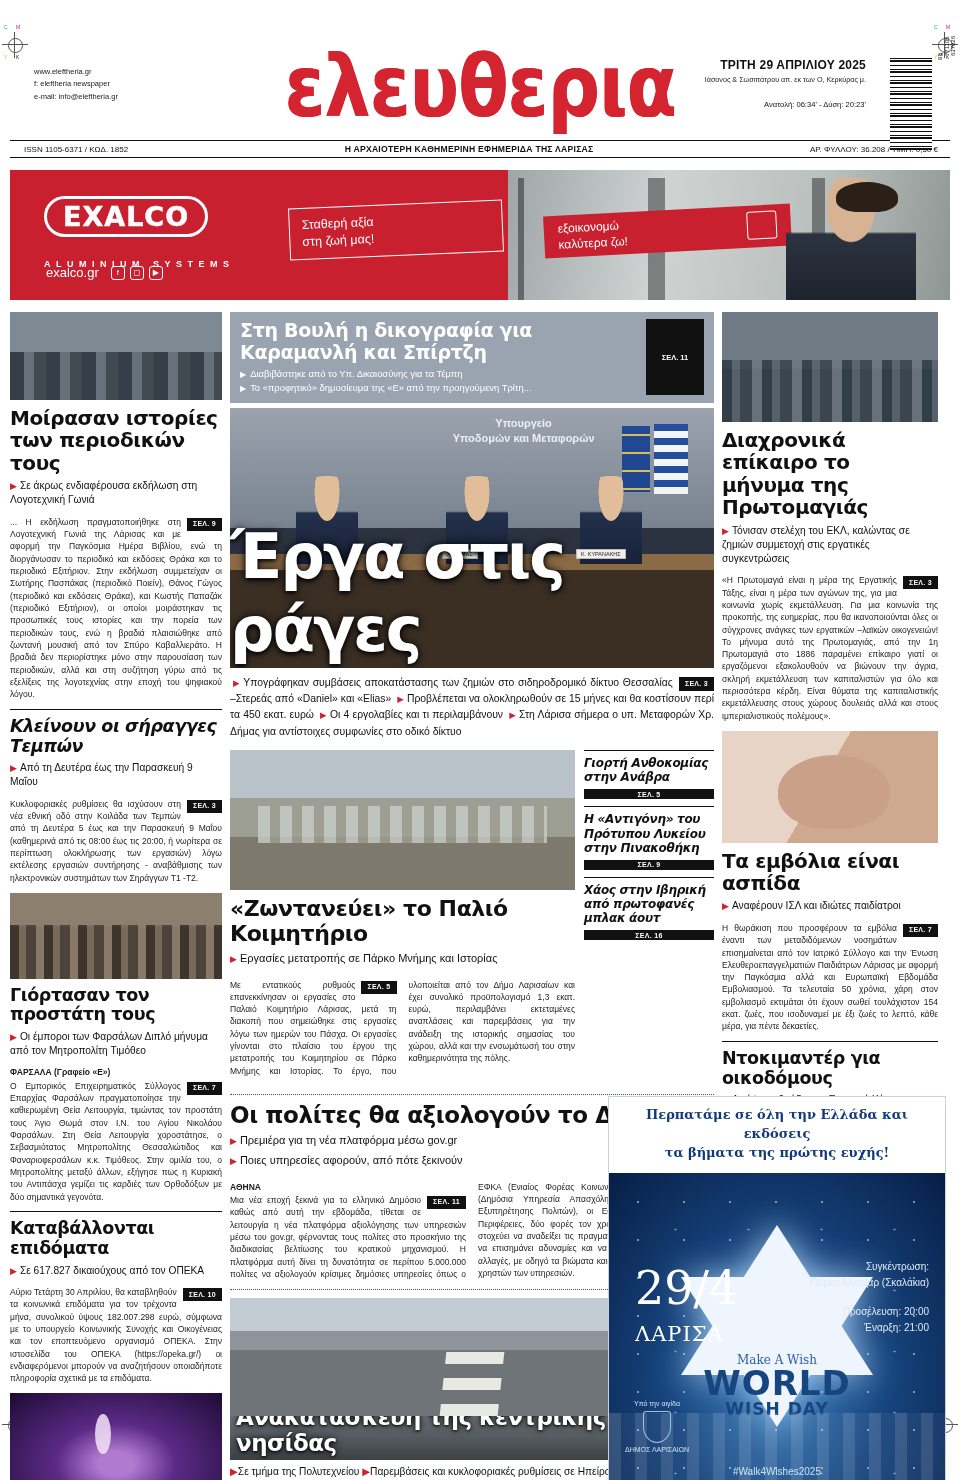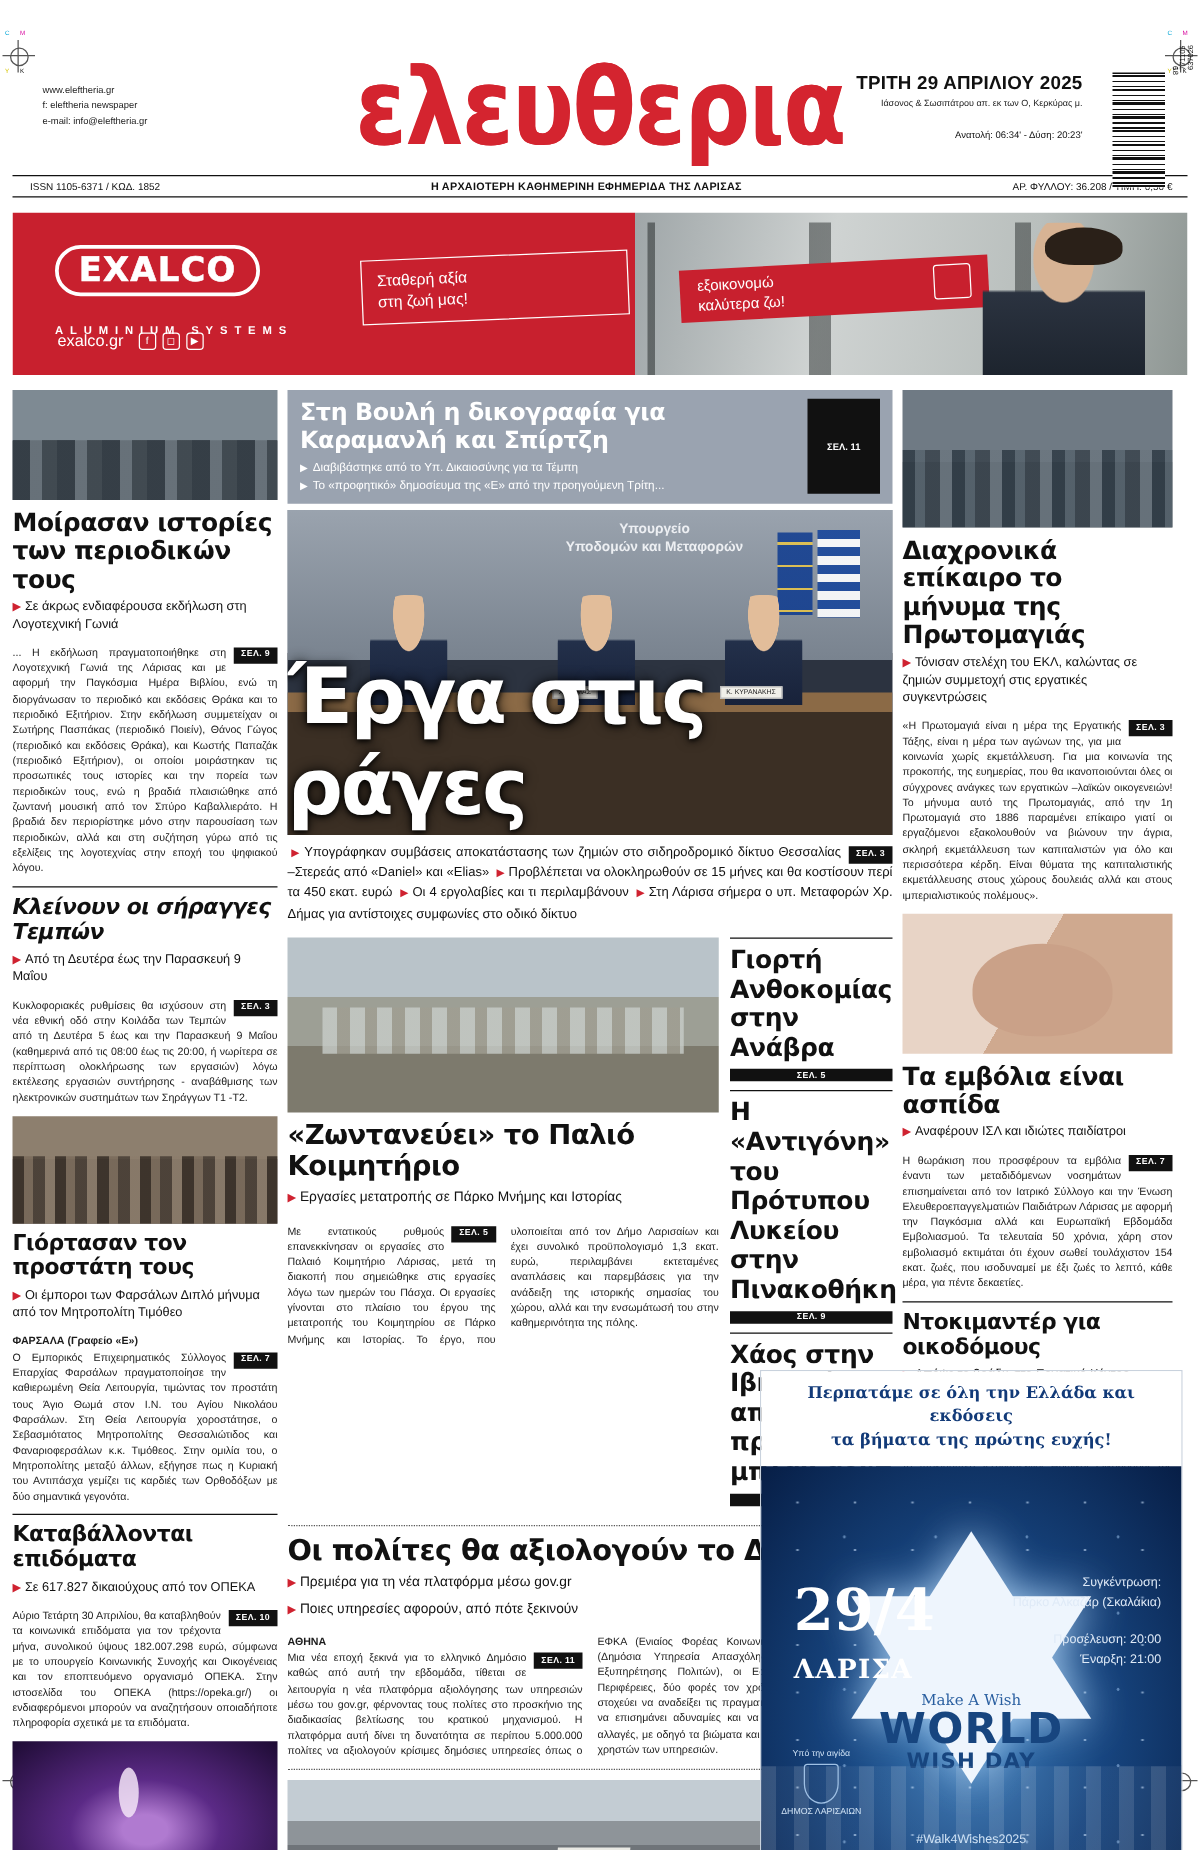--- a/index.html
+++ b/index.html
@@ -23,21 +23,21 @@
   
   .masthead{position:relative;height:120px;margin-top:18px;}
   .mh-left{position:absolute;left:24px;top:48px;font-size:7.5px;line-height:1.65;color:#222;}
   .mh-title{position:absolute;left:0;right:0;top:26px;text-align:center;}
   .mh-title .word{
     font-family:"DejaVu Sans",sans-serif;font-weight:700;font-size:72px;letter-spacing:-1px;
     color:#d4242f;display:inline-block;transform:scaleY(1.18) scaleX(1.02);
     text-shadow:0.5px 0 0 #d4242f;
   }
   .mh-right{position:absolute;right:84px;top:40px;text-align:right;width:210px;}
-  .mh-date{font-size:15px;font-weight:700;letter-spacing:.2px;}
+  .mh-date{font-size:12px;font-weight:700;letter-spacing:.2px;}
   .mh-saints{font-size:7.2px;line-height:1.5;margin-top:3px;color:#222;}
   .mh-sun{font-size:7.6px;margin-top:14px;}
   .barcode-box{position:absolute;right:8px;top:22px;width:66px;height:110px;}
   .bc-num{position:absolute;left:-2px;top:2px;font-size:6px;transform:rotate(-90deg);transform-origin:left top;}
   .bc-lines{position:absolute;left:14px;top:18px;width:42px;height:92px;
     background:repeating-linear-gradient(to bottom,#111 0 1px,#fff 1px 2px,#111 2px 4px,#fff 4px 7px,#111 7px 8px,#fff 8px 11px);}
   .bc-side{position:absolute;right:-1px;top:20px;font-size:6px;transform:rotate(90deg);transform-origin:right top;white-space:nowrap;}
 
   .mh-rule{border-top:1.6px solid #111;margin:2px 0 0 0;}
   .mh-strap{display:flex;justify-content:space-between;align-items:center;font-size:8px;padding:3px 12px 3px 14px;}
@@ -138,40 +138,40 @@
   .lead-title span{font-family:"DejaVu Sans",sans-serif;font-weight:700;font-size:62px;color:#fff;
      letter-spacing:-2px;text-shadow:0 0 10px rgba(0,0,0,.85),0 2px 4px rgba(0,0,0,.9);}
   .lead-sub{font-size:10.4px;line-height:1.55;margin-top:7px;text-align:justify;}
   .lead-sub .ar{color:#cf2230;font-size:8.5px;margin:0 3px;}
 
   
   .mid-split{display:flex;gap:9px;margin-top:8px;}
   .mid-main{width:345px;}
   .mid-side{width:130px;}
   .brief{border-top:1px solid #111;padding-top:5px;margin-bottom:7px;}
-  .brief h3{font-family:"DejaVu Sans",sans-serif;font-size:20px;line-height:1.18;font-weight:700;margin:0 0 5px;letter-spacing:-.3px;}
+  .brief h3{font-family:"DejaVu Sans",sans-serif;font-size:12px;line-height:1.18;font-weight:700;margin:0 0 5px;letter-spacing:-.3px;font-style:italic;}
   .brief .pgbox{float:none;display:block;text-align:center;margin:0;}
   .two-col{column-count:2;column-gap:12px;margin-top:12px;}
 
   
   .wish{margin-top:8px;border:1px solid #c9d2dd;}
   .wish-top{background:#fff;text-align:center;padding:9px 6px 10px;}
   .wish-top div{color:#123a78;font-family:"DejaVu Serif",serif;font-size:13px;font-weight:700;line-height:1.45;}
   .wish-body{position:relative;height:310px;overflow:hidden;
      background:radial-gradient(ellipse at 50% 66%,#2f6fae 0%,#15407d 42%,#0b2photo 60%,#06204a 100%),#0b2a5c;}
   .wish-body{background:radial-gradient(ellipse at 50% 68%,#3d7fbd 0%,#17457f 45%,#071e46 100%);}
   .wish-stars{position:absolute;inset:0;
      background-image:radial-gradient(#cfe6ff 1px,transparent 1.4px),radial-gradient(#9fc6f0 1px,transparent 1.4px);
      background-size:46px 38px,73px 61px;background-position:6px 10px,30px 26px;opacity:.55;}
   .wish-star{position:absolute;left:50%;top:52px;transform:translateX(-50%);
      width:0;height:0;border-left:96px solid transparent;border-right:96px solid transparent;border-bottom:150px solid #eef5fd;
      filter:drop-shadow(0 0 18px rgba(190,225,255,.85));}
   .wish-star:before{content:"";position:absolute;left:-96px;top:52px;width:0;height:0;
      border-left:96px solid transparent;border-right:96px solid transparent;border-top:150px solid #eef5fd;}
-  .wish-date{position:absolute;left:26px;top:92px;color:#fff;font-family:"DejaVu Serif",serif;font-weight:bold;}
+  .wish-date{position:absolute;left:26px;top:92px;color:#fff;font-family:"DejaVu Serif",serif;}
   .wish-date .d{font-size:46px;line-height:1;}
   .wish-date .c{font-size:21px;letter-spacing:1px;margin-top:11px;}
   .wish-info{position:absolute;right:16px;top:86px;text-align:right;color:#dfeaf7;font-size:10px;line-height:1.65;}
   .wish-info .sp{display:block;height:12px;}
   .wish-logo{position:absolute;left:50%;top:180px;transform:translateX(-50%);text-align:center;color:#1b4a86;}
   .wish-logo .maw{font-family:"DejaVu Serif",serif;font-size:12px;color:#2a5fa0;}
   .wish-logo .w1{font-family:"DejaVu Sans",sans-serif;font-weight:700;font-size:34px;letter-spacing:1px;color:#17457f;line-height:.95;}
   .wish-logo .w2{font-family:"DejaVu Sans",sans-serif;font-weight:700;font-size:17px;letter-spacing:1px;color:#17457f;}
   .wish-foot{position:absolute;left:0;right:0;bottom:6px;text-align:center;color:#cfe2f5;font-size:10px;}
   .wish-org{position:absolute;left:16px;bottom:28px;color:#cfe2f5;font-size:7px;line-height:1.4;text-align:center;}

